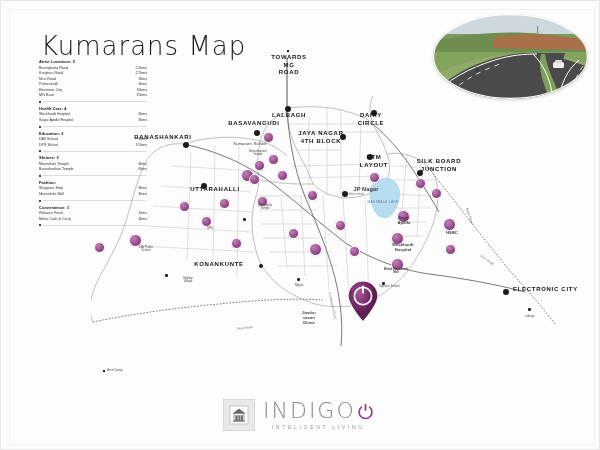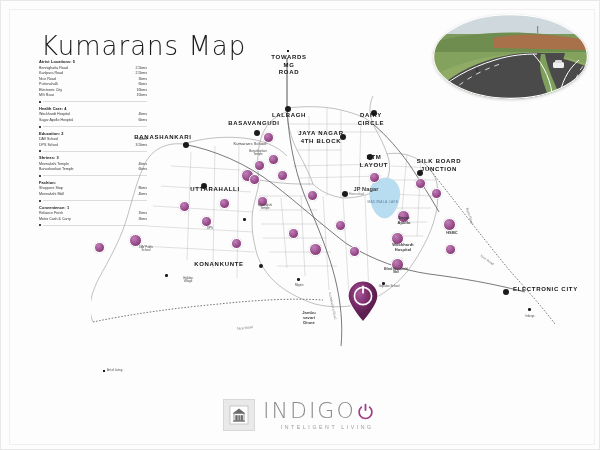--- a/index.html
+++ b/index.html
@@ -96,21 +96,21 @@
   
   #logo{
     position:absolute;left:222px;top:398px;
     display:flex;align-items:center;gap:8px;
   }
   #logo-badge{
     width:30px;height:30px;background:#e9e9ea;
     display:flex;align-items:center;justify-content:center;
     border:1px solid #d8d8da;
   }
-  #logo-text{display:flex;flex-direction:column;line-height:1;align-items:flex-end;}
+  #logo-text{display:flex;flex-direction:column;line-height:1;}
   #logo-word{
     font-size:22px;letter-spacing:2px;color:#8a8a8e;
     font-family:"DejaVu Sans",sans-serif;font-weight:300;
     display:flex;align-items:center;
   }
   #logo-tag{
     font-size:5.2px;letter-spacing:2.6px;color:#9a9a9e;
     margin-top:3px;text-align:center;
   }
   .pwr{

